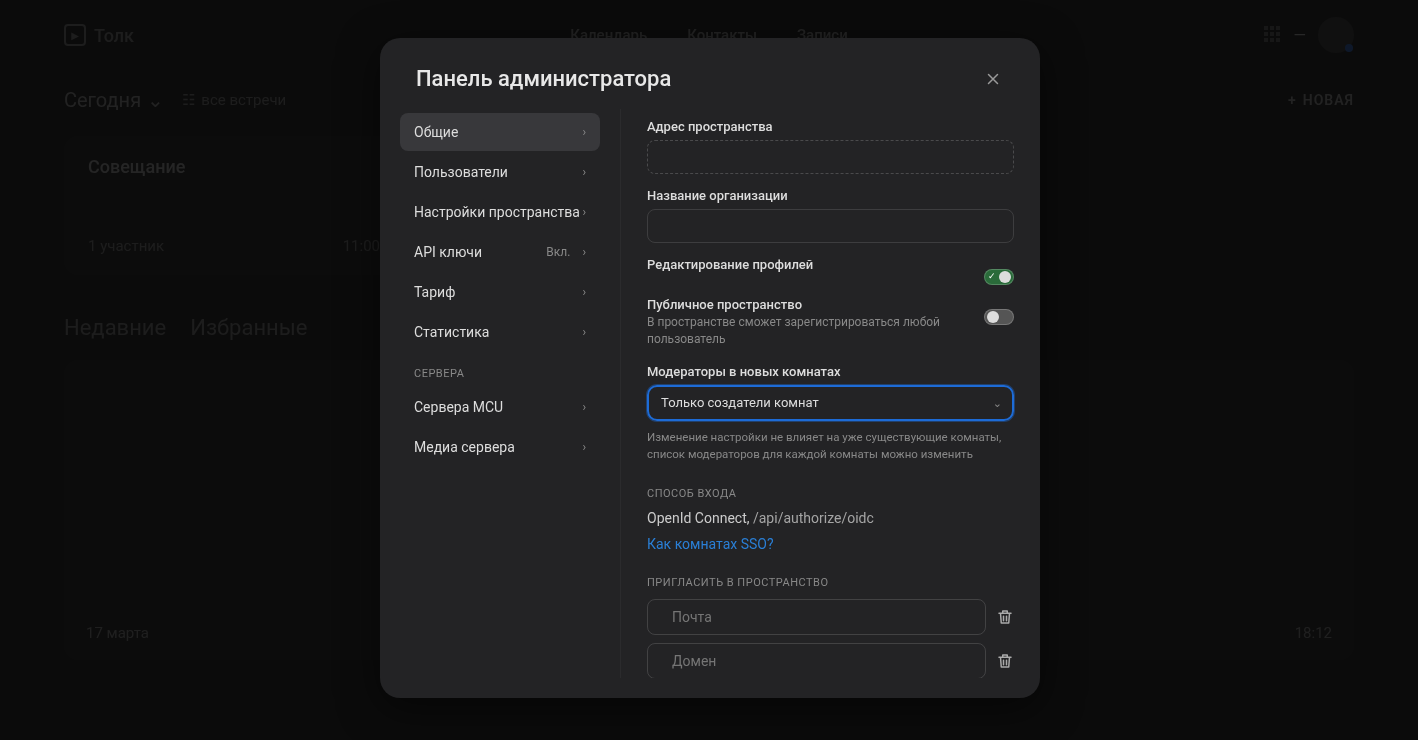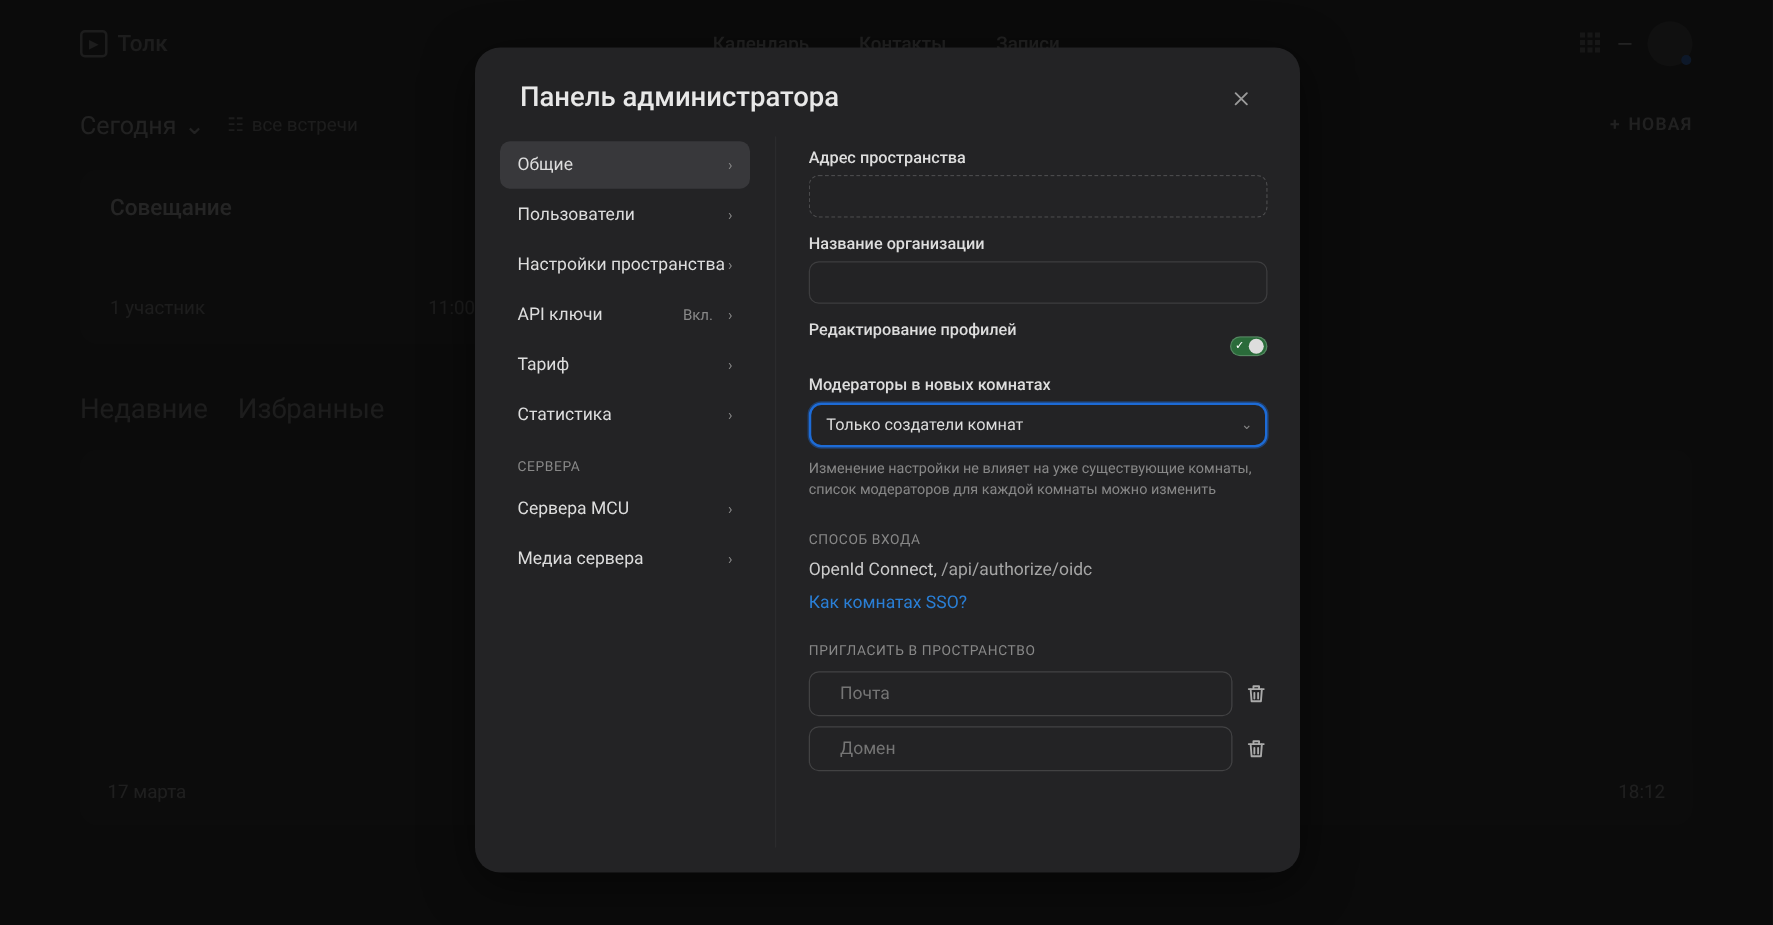--- a/index.html
+++ b/index.html
@@ -582,20 +582,29 @@
       <div class="toggle-row">
         <div class="text">
           <div class="title">Редактирование профилей</div>
         </div>
         <div class="toggle on">
           <span class="check">✓</span>
           <span class="knob"></span>
         </div>
       </div>
 
+      <div class="toggle-row">
+        <div class="text">
+          <div class="title">Публичное пространство</div>
+          <div class="desc">В пространстве сможет зарегистрироваться любой пользователь</div>
+        </div>
+        <div class="toggle">
+          <span class="knob"></span>
+        </div>
+      </div>
 
       <label class="field-label" style="margin-top:16px">Модераторы в новых комнатах</label>
       <div class="select-wrap">
         <div class="select-input">
           <span>Только создатели комнат</span>
         </div>
         <span class="chev-down">⌄</span>
       </div>
       <div class="hint-text">Изменение настройки не влияет на уже существующие комнаты, список модераторов для каждой комнаты можно изменить</div>
 

